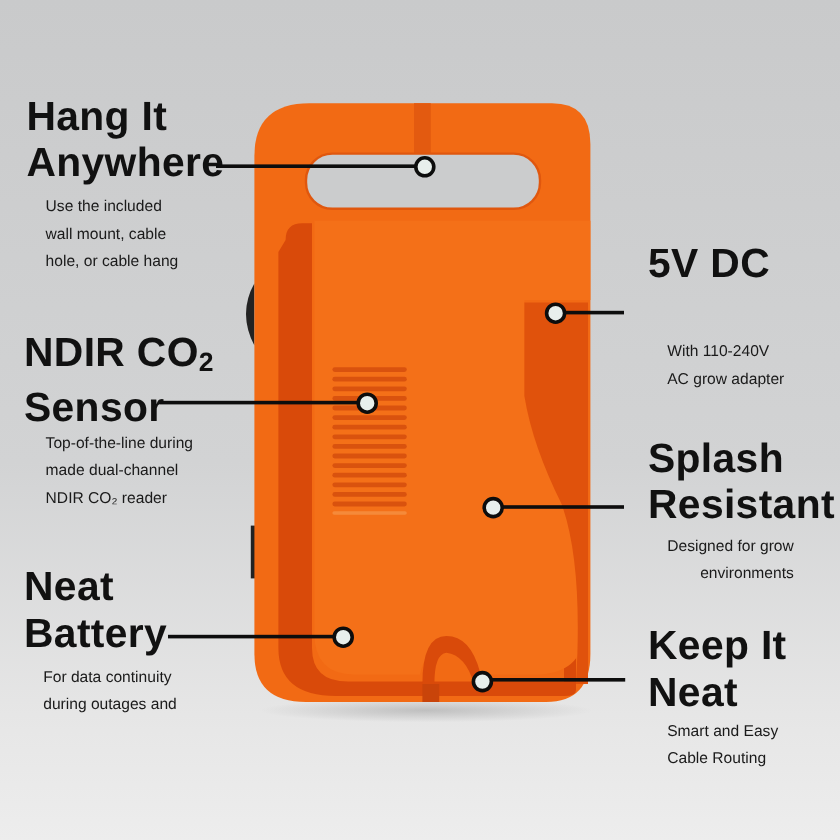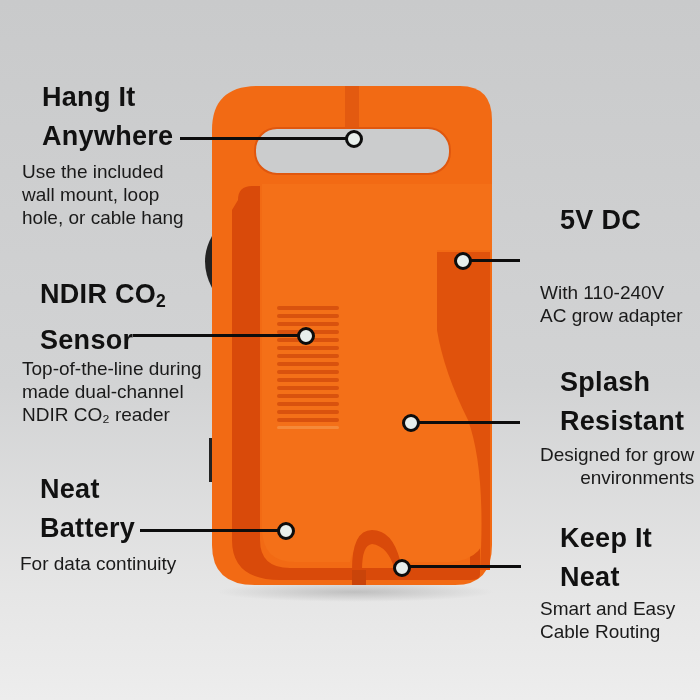--- a/index.html
+++ b/index.html
@@ -7,26 +7,25 @@
     width:700px; height:700px; overflow:hidden; position:relative;
     background: linear-gradient(180deg, #c9cacb 0%, #d2d3d4 55%, #e6e6e6 85%, #ededed 100%);
     font-family: "Liberation Sans", sans-serif;
   }
   .shadow {
     position:absolute; left:215px; top:582px; width:280px; height:20px;
     background: radial-gradient(ellipse at center, rgba(120,120,120,0.35) 0%, rgba(120,120,120,0) 70%);
   }
   .device { position:absolute; left:0; top:0; width:700px; height:700px; }
   .title {
-    position:absolute; font-weight:bold; color:#111; font-size:27px; line-height:39px;
+    position:absolute; font-weight:bold; color:#111; font-size:34px; line-height:39px;
     letter-spacing:0.3px;
-    margin-left:20px;
   }
   .desc {
-    position:absolute; color:#1a1a1a; font-size:19px; line-height:23px;
+    position:absolute; color:#1a1a1a; font-size:13px; line-height:23px;margin-left:16px;
   }
   .leader { position:absolute; height:3px; background:#0d0d0d; }
   .dot {
     position:absolute; width:12px; height:12px; border-radius:50%;
     background:#e8efec; border:3px solid #0d0d0d;
   }
   sub { font-size:0.65em; vertical-align:-0.2em; }
 </style>
 </head>
 <body>
@@ -74,21 +73,21 @@
 </svg>
 
 <div class="title" style="left:22px; top:78px;">
   <div>Hang It</div>
   <div>Anywhere</div>
 </div>
 <div class="leader" style="left:180px; top:137px; width:170px;"></div>
 <div class="dot" style="left:345px; top:130px;"></div>
 <div class="desc" style="left:22px; top:160px;">
   <div>Use the included</div>
-  <div>wall mount, loop</div>
+  <div>wall mount, cable</div>
   <div>hole, or cable hang</div>
 </div>
 
 <div class="title" style="left:20px; top:275px;">
   <div><span>NDIR CO</span><sub>2</sub></div>
   <div>Sensor</div>
 </div>
 <div class="leader" style="left:133px; top:334px; width:170px;"></div>
 <div class="dot" style="left:297px; top:327px;"></div>
 <div class="desc" style="left:22px; top:357px;">
@@ -98,20 +97,21 @@
 </div>
 
 <div class="title" style="left:20px; top:470px;">
   <div>Neat</div>
   <div>Battery</div>
 </div>
 <div class="leader" style="left:140px; top:529px; width:140px;"></div>
 <div class="dot" style="left:277px; top:522px;"></div>
 <div class="desc" style="left:20px; top:552px;">
   <div>For data continuity</div>
+  <div>during outages and</div>
 </div>
 
 <div class="title" style="left:540px; top:201px;">
   <div>5V DC</div>
 </div>
 <div class="dot" style="left:454px; top:252px;"></div>
 <div class="leader" style="left:470px; top:259px; width:50px;"></div>
 <div class="desc" style="left:540px; top:281px;">
   <div>With 110-240V</div>
   <div>AC grow adapter</div>

